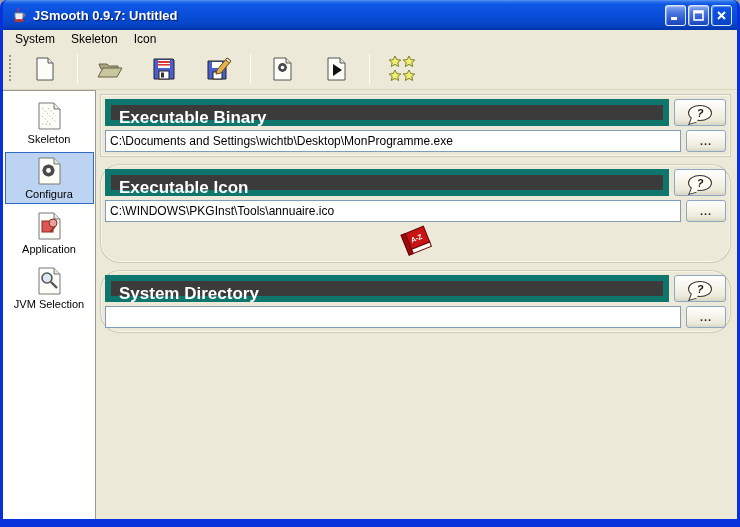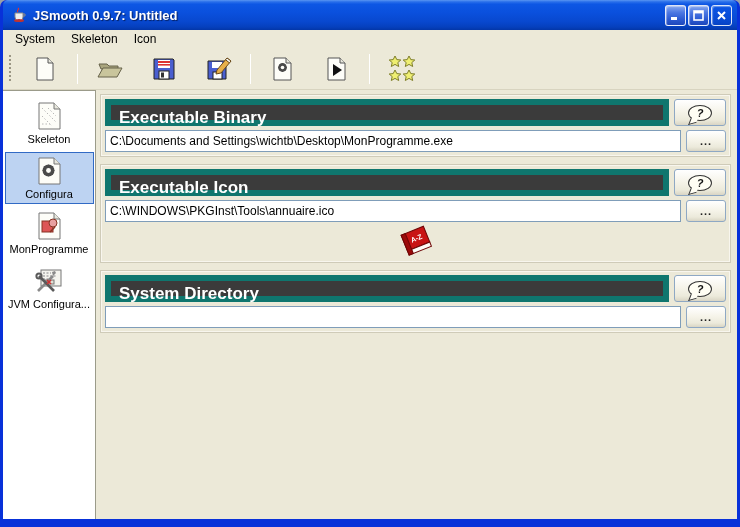--- a/index.html
+++ b/index.html
@@ -74,21 +74,21 @@
   .sb-item.selected { background:#bdd3f2; border:1px solid #316ac5; }
   
   .main { flex:1; padding:4px 6px 0 4px; overflow:hidden; }
   .section {
     background:#ece9d8;
     border:1px solid #f8f6ee;
     box-shadow:0 0 0 1px #cfcbb8;
     padding:3px;
     margin:1px;
   }
-  .section + .section { margin-top:9px; }
+  .section + .section { margin-top:9px;border-radius:19px; }
   .hdr-row { display:flex; gap:5px; }
   .hdr-dark {
     flex:1; background:#3b3b3b; border:6px solid #0f766e;
     color:#fff; font-weight:bold; font-size:17px;
     height:27px; line-height:25px; padding-left:8px;
   }
   .xp-btn {
     background:linear-gradient(180deg,#ffffff 0%,#f6f4ea 45%,#eceadb 80%,#d9d5c4 100%);
     border:1px solid #8ea8c4; border-radius:3px;
     display:flex; align-items:center; justify-content:center;
@@ -271,39 +271,35 @@
         <div class="sb-item">
           <span class="sb-icon">
             <svg width="32" height="32" viewBox="0 0 32 32">
               <path d="M6 3h15l6 6v20H6z" fill="#fdfdf8" stroke="#777"></path>
               <path d="M21 3v6h6" fill="#e7e7dd" stroke="#777"></path>
               <rect x="9" y="11" width="11" height="11" fill="#d55" stroke="#832"></rect>
               <circle cx="20" cy="13" r="4" fill="#e8a0a0" stroke="#832"></circle>
               <path d="M17 22l5-5" stroke="#832" stroke-width="1.5"></path>
             </svg>
           </span>
-          <div>MonProgramme</div>
-        </div>
-
+          <div>Application</div>
+        </div>
 
         <div class="sb-item">
           <span class="sb-icon">
             <svg width="32" height="32" viewBox="0 0 32 32">
-              <rect x="8" y="5" width="20" height="16" fill="#f4f4ee" stroke="#777"></rect>
-              <path d="M10 8h8M10 11h14M10 14h6" stroke="#aaa" stroke-width="1.4" stroke-dasharray="2 1.5"></path>
-              <rect x="12" y="15" width="9" height="4" fill="#e0e0d4" stroke="#777"></rect>
-              <path d="M5 26L20 11" stroke="#8a8a8a" stroke-width="2.6"></path>
-              <path d="M20 11l3-3-1-2-3 1z" fill="#8a8a8a"></path>
-              <path d="M21 26L6 11" stroke="#5a5a5a" stroke-width="2.6"></path>
-              <circle cx="6" cy="11" r="2.6" fill="none" stroke="#5a5a5a" stroke-width="2"></circle>
-              <path d="M14 15l4 4M18 15l-4 4" stroke="#c33" stroke-width="1.6"></path>
+              <path d="M6 3h15l6 6v20H6z" fill="#fdfdf8" stroke="#777"></path>
+              <path d="M21 3v6h6" fill="#e7e7dd" stroke="#777"></path>
+              <circle cx="14" cy="13" r="5" fill="#dce8f0" stroke="#555" stroke-width="1.6"></circle>
+              <path d="M18 17l6 6" stroke="#555" stroke-width="2.4"></path>
             </svg>
           </span>
-          <div>JVM Configura...</div>
-        </div>
+          <div>JVM Selection</div>
+        </div>
+
 
       </div>
 
       <div class="main">
 
         <div class="section">
           <div class="hdr-row">
             <div class="hdr-dark">Executable Binary</div>
             <span class="xp-btn help-btn">
               <span class="bubble">?</span>

